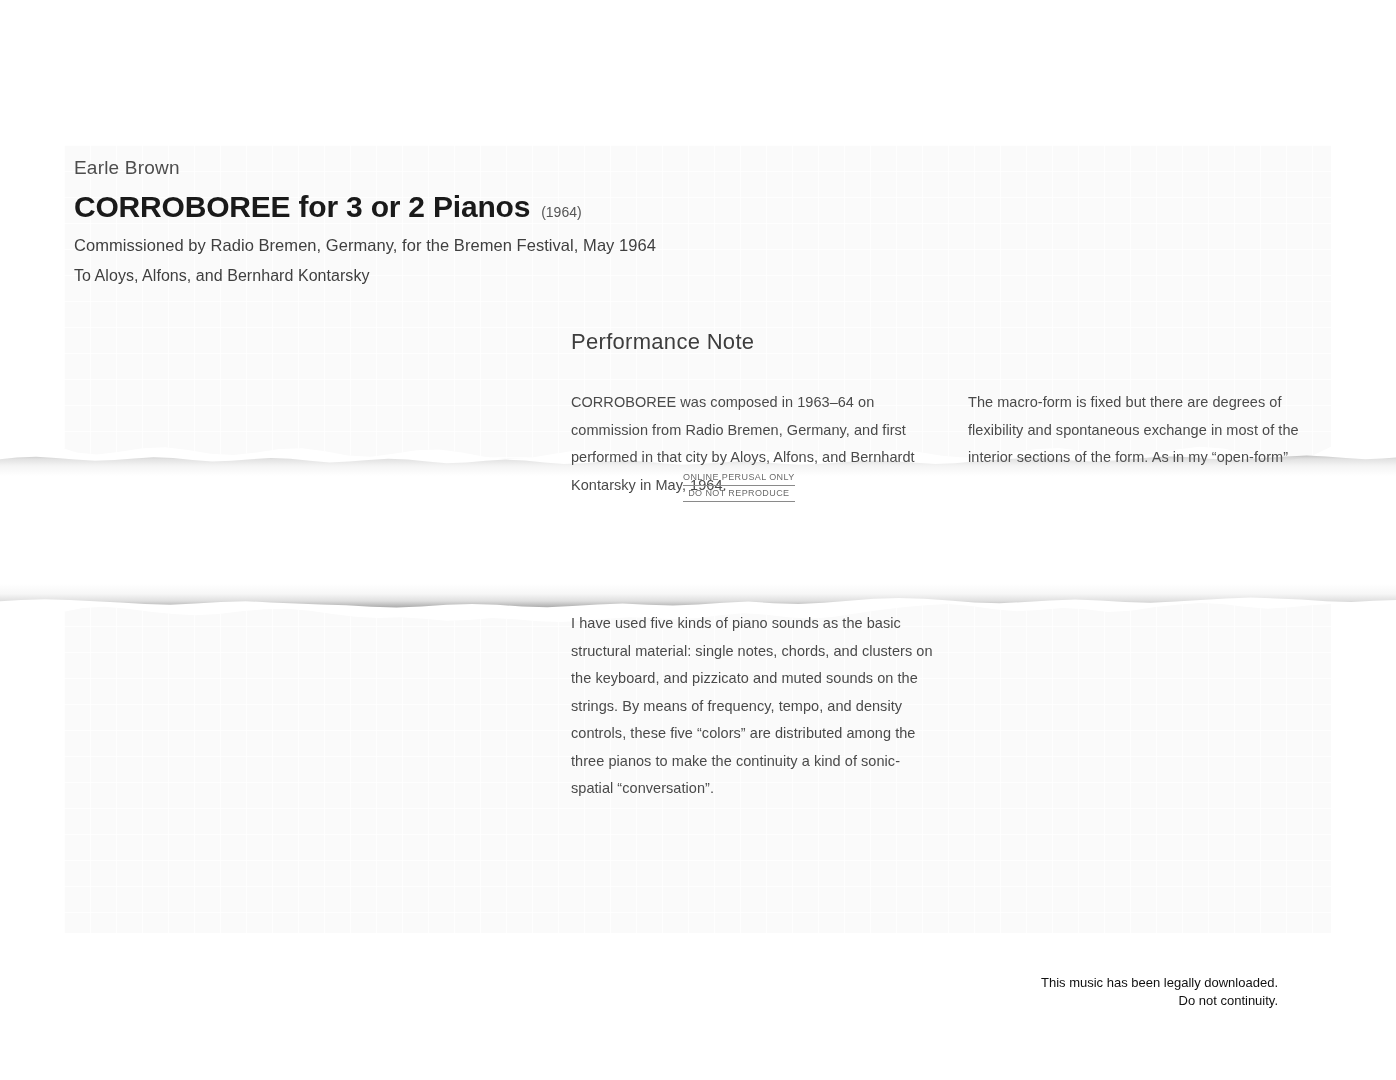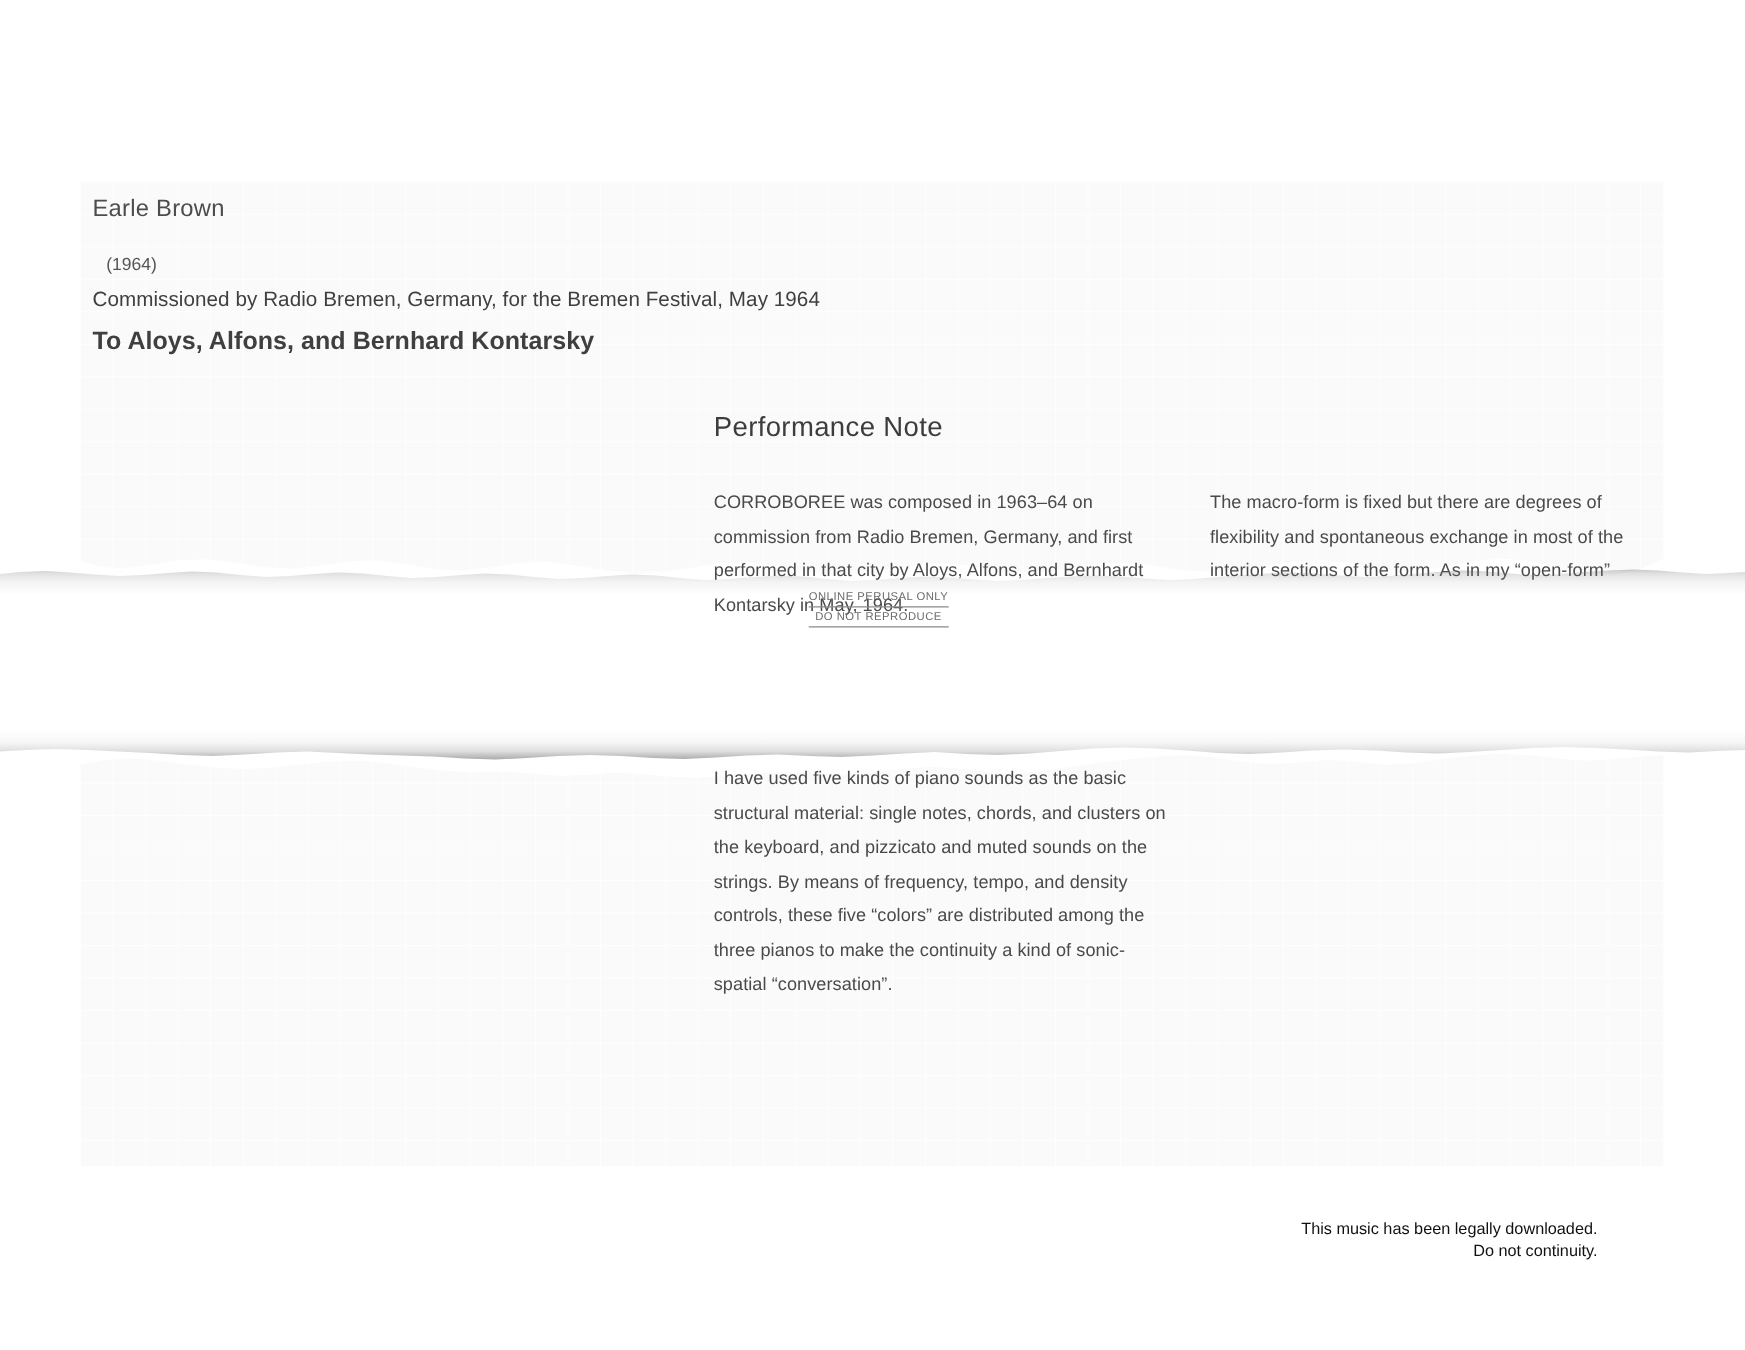--- a/index.html
+++ b/index.html
@@ -169,24 +169,23 @@
     margin-top: 13px;
   }
   #commission-line {
     margin-top: 12px;
     font-size: 16.5px;
     color: #3f3f3f;
     letter-spacing: 0.05px;
   }
   #dedication-line {
     margin-top: 12px;
-    font-size: 20px;
+    font-size: 16px;
     color: #3f3f3f;
     letter-spacing: 0.05px;
-    font-weight: bold;
   }
 
   
   #note-heading {
     position: absolute;
     left: 571px;
     top: 329px;
     font-size: 22px;
     color: #3d3d3d;
     letter-spacing: 0.3px;
@@ -215,20 +214,21 @@
     font-size: 9px;
     color: #6a6a6a;
     letter-spacing: 0.4px;
     line-height: 13px;
     z-index: 5;
   }
   #watermark .wm-line {
     border-bottom: 0.8px solid #8a8a8a;
     display: block;
     padding-bottom: 1px;
+    margin-left: 36px;
   }
   #watermark .wm-line + .wm-line { margin-top: 1px; }
 
   
   #footer-notice {
     position: absolute;
     right: 118px;
     top: 974px;
     text-align: right;
     font-size: 13px;
@@ -239,20 +239,21 @@
 </head>
 <body>
 
 <div class="sheet" id="sheet-upper"></div>
 
 <div class="sheet" id="sheet-lower"></div>
 
 <div id="header-block">
   <div id="composer-name">Earle Brown</div>
   <div id="work-title-row">
+    <span id="work-title">CORROBOREE for 3 or 2 Pianos</span>
     <span id="work-year">(1964)</span>
   </div>
   <div id="commission-line">Commissioned by Radio Bremen, Germany, for the Bremen Festival, May 1964</div>
   <div id="dedication-line">To Aloys, Alfons, and Bernhard Kontarsky</div>
 </div>
 
 <div id="note-heading">Performance Note</div>
 
 <div class="note-col" id="note-col-left-top">
   <p class="para">CORROBOREE was composed in 1963–64 on commission from Radio Bremen, Germany, and first performed in that city by Aloys, Alfons, and Bernhardt Kontarsky in May, 1964.</p>

